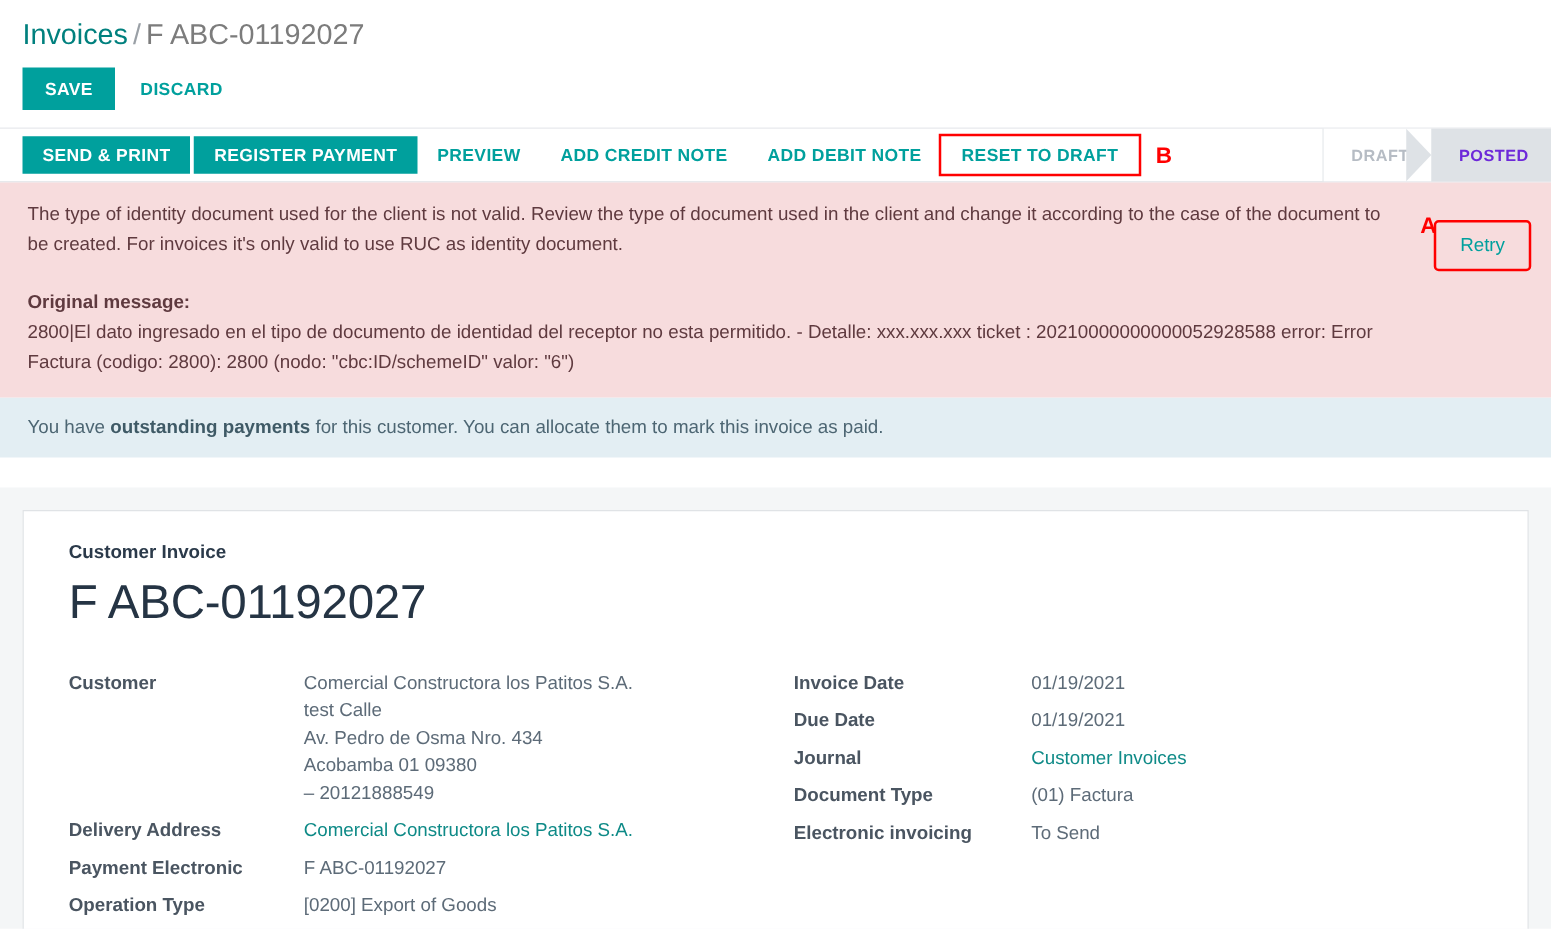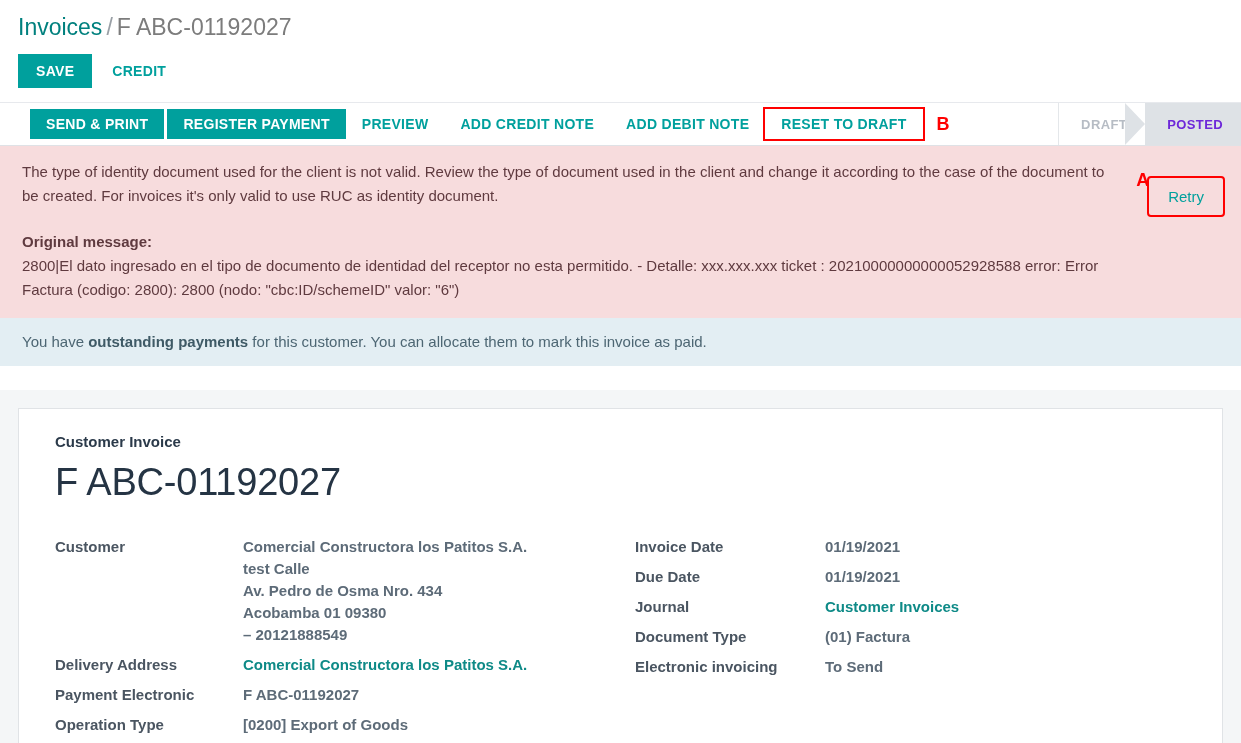--- a/index.html
+++ b/index.html
@@ -96,21 +96,21 @@
     height: 30px;
     line-height: 30px;
     cursor: pointer;
     white-space: nowrap;
     font-family: "Liberation Sans", sans-serif;
   }
   .sb-btn.primary {
     background: #00a09d;
     color: #ffffff;
   }
-  .sb-btn.first { margin-left: 12px; }
+  .sb-btn.first { margin-left: 0; }
   .sb-btn.gap-left { margin-left: 3px; }
 
   .annot-box {
     outline: 2px solid #ff0000;
     outline-offset: 0px;
   }
   .annot-letter {
     color: #ff0000;
     font-weight: bold;
     font-size: 18px;
@@ -250,34 +250,34 @@
     font-size: 15px;
     line-height: 22px;
   }
   .field-label {
     font-weight: bold;
     color: #4a5561;
     flex: 0 0 auto;
   }
   .field-label.w-left { width: 188px; }
   .field-label.w-right { width: 190px; }
-  .field-value { color: #5d6b78; font-weight: bold; }
+  .field-value { color: #5d6b78; }
   .field-value.link { color: #0e8a87; cursor: pointer; }
   .field-value .addr-line { display: block; }
 </style>
 </head>
 <body>
 
 <div class="control-panel">
   <div class="breadcrumb">
     <span class="crumb-link">Invoices</span><span class="crumb-sep">/</span><span class="crumb-current">F ABC-01192027</span>
   </div>
   <div class="save-discard">
     <button class="btn-save">SAVE</button>
-    <button class="btn-discard">CREDIT</button>
+    <button class="btn-discard">DISCARD</button>
   </div>
 </div>
 
 <div class="statusbar-row">
   <div class="statusbar-buttons">
     <button class="sb-btn primary first">SEND &amp; PRINT</button>
     <button class="sb-btn primary gap-left">REGISTER PAYMENT</button>
     <button class="sb-btn">PREVIEW</button>
     <button class="sb-btn">ADD CREDIT NOTE</button>
     <button class="sb-btn">ADD DEBIT NOTE</button>

